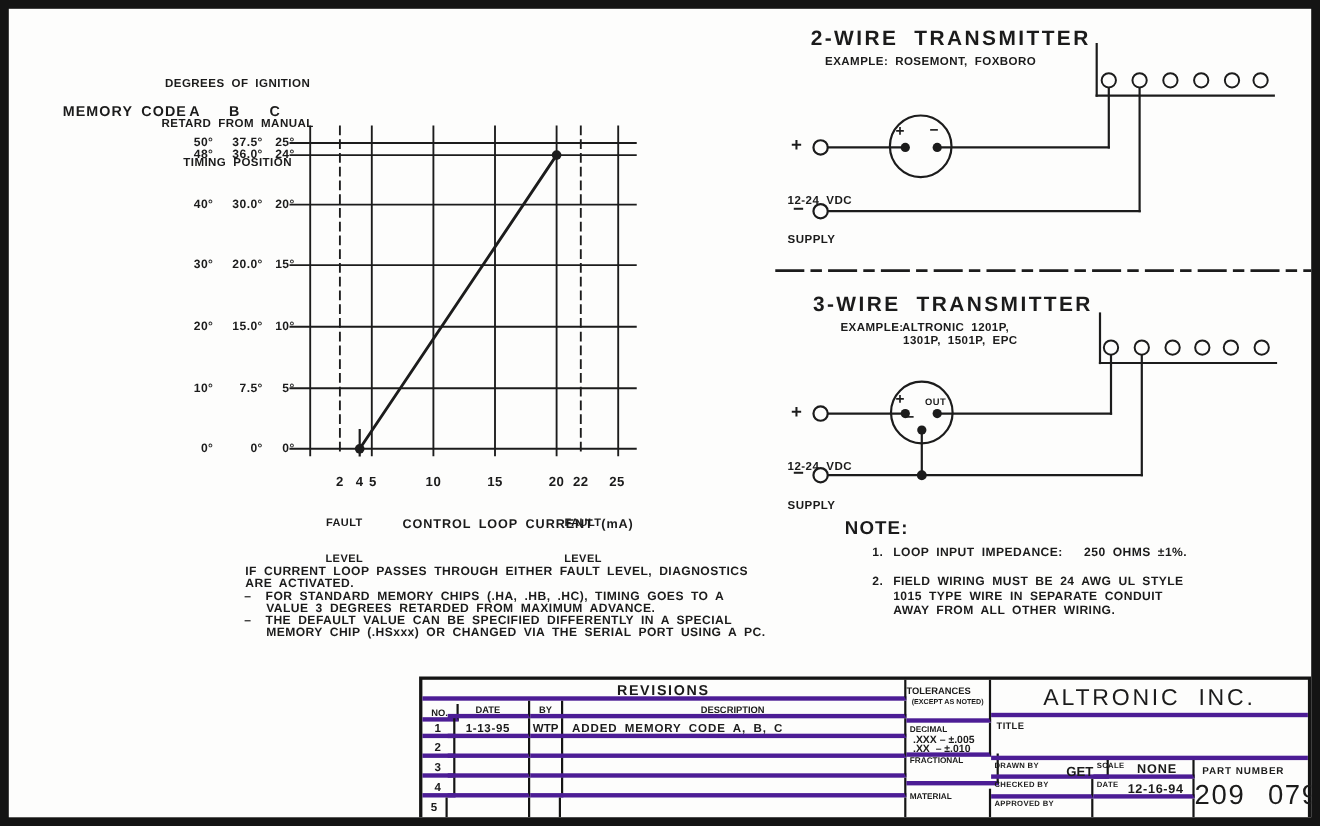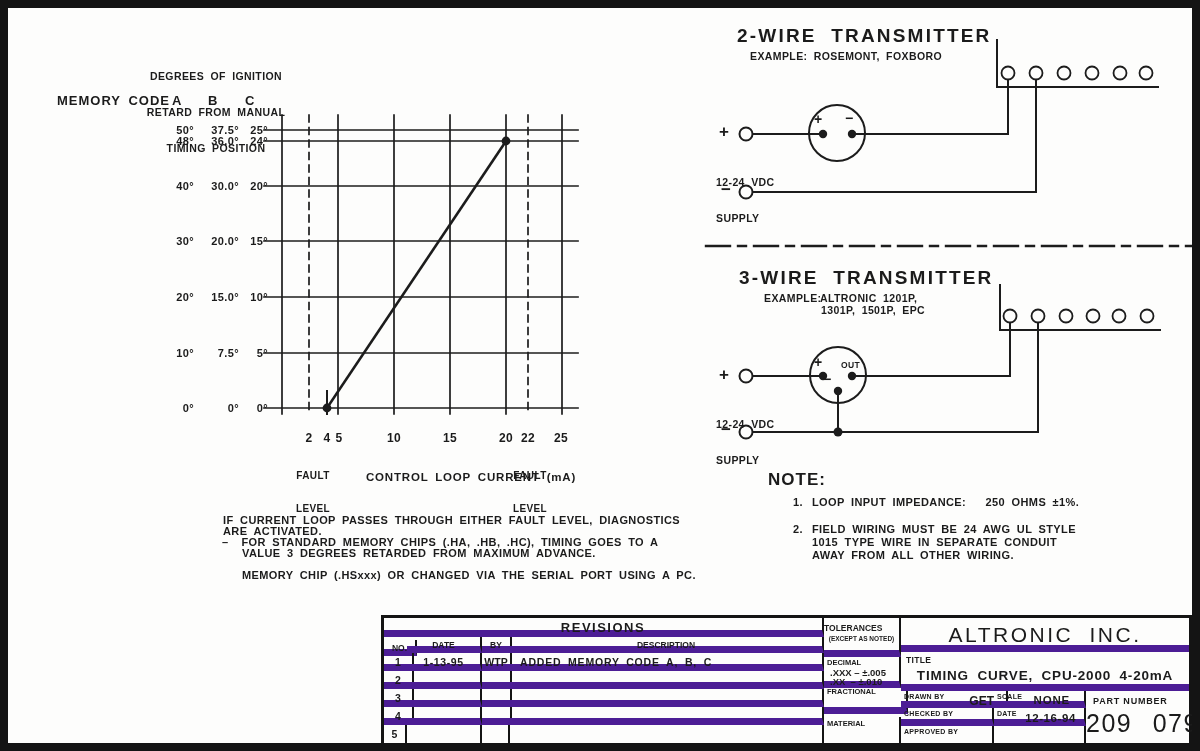--- a/index.html
+++ b/index.html
@@ -16,21 +16,21 @@
   .va{left:136px;width:50px;}
   .vb{left:188px;width:43px;}
   .vc{left:218px;width:42px;}
   .xt{font-size:12px;width:22px;text-align:center;top:424px;}
   .fault{font-size:10px;line-height:11px;width:64px;text-align:center;top:440px;}
   .note{font-size:11px;}
   
   #titleblock{position:absolute;left:373px;top:607px;width:811px;height:131px;border:3px solid #141414;box-sizing:border-box;}
   #titleblock .cell{position:absolute;box-sizing:border-box;}
   .br{border-right:2px solid #141414;}
-  .bb{border-bottom:7px solid #4c1d95;padding-left:28px;}
+  .bb{border-bottom:4px solid #4c1d95;padding-left:28px;}
   .lbl{position:absolute;font-size:7px;font-weight:700;color:#1b1b1b;letter-spacing:.3px;left:3px;top:2px;white-space:pre;}
   .cellval{position:absolute;font-weight:700;color:#1b1b1b;white-space:pre;}
 </style>
 </head>
 <body>
 
 <div id="canvas">
 
   <svg id="linework" viewBox="0 0 1200 751" stroke="#1c1c1c" fill="none" stroke-linecap="square">
 
@@ -159,20 +159,21 @@
   <div class="t fault" style="left:490px">
     <div>FAULT</div>
     <div>LEVEL</div>
   </div>
   <span class="t" style="left:358px;top:463px;font-size:11.5px;letter-spacing:.8px">CONTROL LOOP CURRENT (mA)</span>
 
   <span class="t note" style="left:215px;top:506px">IF CURRENT LOOP PASSES THROUGH EITHER FAULT LEVEL, DIAGNOSTICS</span>
   <span class="t note" style="left:215px;top:517px">ARE ACTIVATED.</span>
   <span class="t note" style="left:214px;top:528px">–  FOR STANDARD MEMORY CHIPS (.HA, .HB, .HC), TIMING GOES TO A</span>
   <span class="t note" style="left:234px;top:539px">VALUE 3 DEGREES RETARDED FROM MAXIMUM ADVANCE.</span>
+  <span class="t note" style="left:214px;top:550px">–  THE DEFAULT VALUE CAN BE SPECIFIED DIFFERENTLY IN A SPECIAL</span>
   <span class="t note" style="left:234px;top:561px">MEMORY CHIP (.HSxxx) OR CHANGED VIA THE SERIAL PORT USING A PC.</span>
 
   <span class="t big ctr" style="left:729px;top:18px;width:216px">2-WIRE TRANSMITTER</span>
   <span class="t ex" style="left:742px;top:43px">EXAMPLE: ROSEMONT, FOXBORO</span>
   <span class="t sign" style="left:711px;top:115px">+</span>
   <span class="t pin" style="left:806px;top:104px">+</span>
   <span class="t pin" style="left:837px;top:103px">−</span>
   <div class="t" style="left:708px;top:144px;font-size:10.5px;line-height:12px">
     <div>12-24 VDC</div>
     <div>SUPPLY</div>
@@ -274,21 +275,20 @@
     </div>
     <div class="cell br" style="left:440px;top:99px;width:77px;height:26px">
       <span class="cellval" style="left:3px;top:2px;font-size:7.5px">MATERIAL</span>
     </div>
 
     <div class="cell bb" style="left:517px;top:0;width:288px;height:34px">
       <span class="cellval" style="left:0;right:0;top:5px;font-size:21px;font-weight:400;letter-spacing:2.5px;word-spacing:8px;text-align:center">ALTRONIC INC.</span>
     </div>
     <div class="cell bb" style="left:517px;top:34px;width:288px;height:39px">
       <span class="lbl" style="font-size:8.5px;left:5px;top:3px">TITLE</span>
-      <span class="cellval" style="left:0;right:0;top:16px;font-size:13.5px;letter-spacing:.8px;word-spacing:4px;text-align:center">TIMING CURVE, CPU-2000 4-20mA</span>
     </div>
 
     <div class="cell br bb" style="left:517px;top:73px;width:107px;height:17px">
       <span class="lbl">DRAWN BY</span>
       <span class="cellval" style="right:12px;top:3px;font-size:12px">GET</span>
     </div>
     <div class="cell br bb" style="left:517px;top:90px;width:93px;height:18px">
       <span class="lbl">CHECKED BY</span>
     </div>
     <div class="cell br" style="left:517px;top:108px;width:93px;height:17px">

